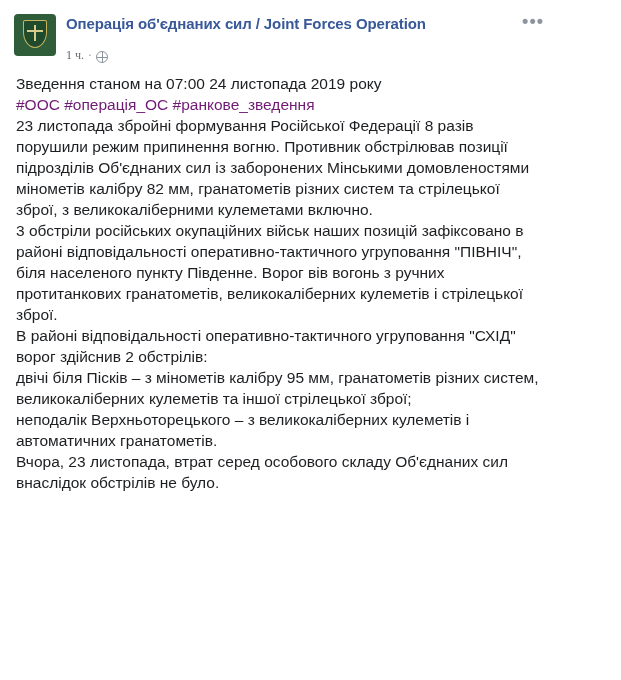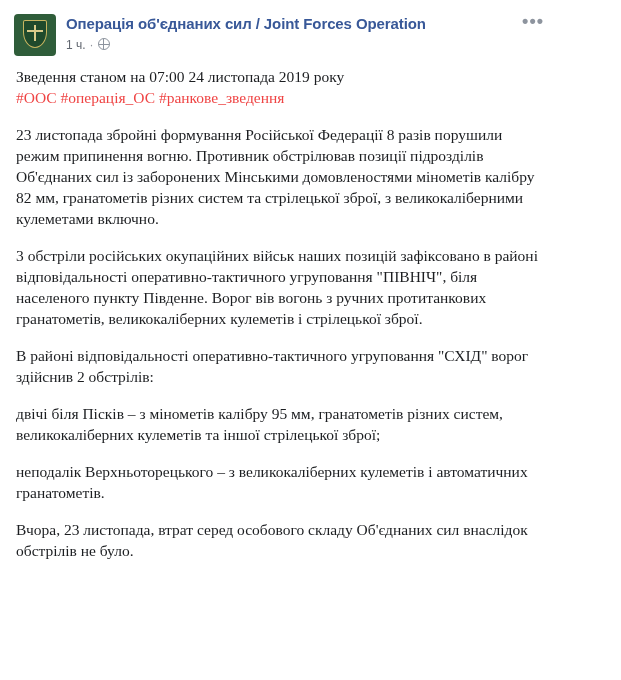--- a/index.html
+++ b/index.html
@@ -74,24 +74,25 @@
   }
   .page-title {
     font-size: 15px;
     font-weight: bold;
     color: #385898;
     line-height: 20px;
     letter-spacing: -0.1px;
   }
   .meta-line {
     display: flex;
-    align-items: flex-start;
-    margin-top: 4px;
+    align-items: flex-end;
+    margin-top: 14px;
     font-size: 12px;
     color: #616770;
+    font-family: Liberation Serif, serif;
   }
   .meta-sep {
     margin: 0 4px;
     color: #90949c;
     font-size: 12px;
   }
   .globe-icon {
     display: inline-block;
     width: 12px;
     height: 12px;
@@ -130,27 +131,26 @@
     cursor: pointer;
   }
   .post-body {
     padding: 6px 16px 10px 16px;
     font-size: 15.5px;
     line-height: 21px;
     color: #1c1e21;
   }
   .post-body p {
     margin: 0;
-    font-family: Liberation Serif, serif;
   }
   .post-body .para {
-    margin: 16px 0 0 0;
+    margin: 0 0 0 0;
   }
   .hashtags {
-    color: #ef4444;
+    color: #701a75;
     margin-bottom: 8px;
   }
   .lead {
     margin-bottom: 2px;
   }
 </style>
 </head>
 <body>
 
 <div class="post">

